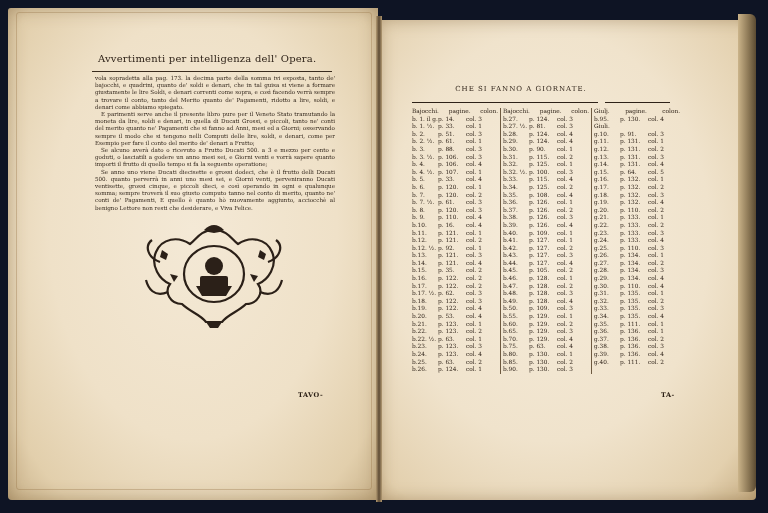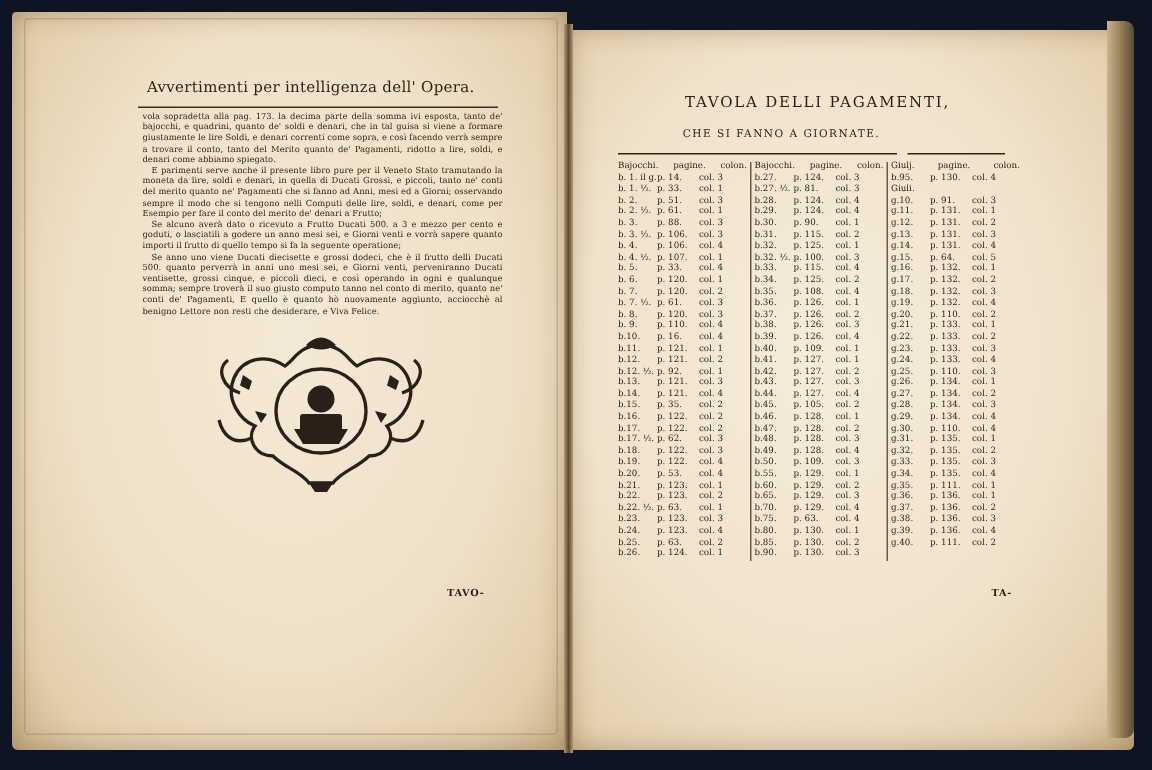--- a/index.html
+++ b/index.html
@@ -72,21 +72,20 @@
       <circle cx="74" cy="44" r="9"></circle>
       <rect x="60" y="54" width="28" height="12" rx="2"></rect>
       <path d="M56 64 L92 64 L86 74 L62 74 Z"></path>
       <path d="M66 100 L82 100 L78 106 L70 106Z"></path>
       <path d="M22 28 l6 4 l-2 6 l-6 -3z M120 28 l6 4 l-2 6 l-6 -3z M30 52 l8 2 l-4 6z M110 52 l8 2 l-4 6z"></path>
     </g>
   </svg>
 
   <div class="catch-left">TAVO-</div>
 
-  <div class="table-title">TAVOLA DELLI PAGAMENTI,</div>
   <div class="table-sub">CHE SI FANNO A GIORNATE.</div>
   <div class="rule-right"></div>
   <div class="rule-right2"></div>
 
   <div class="cols" id="cols">
       <div class="col">
         <div class="hdr">
           <span>Bajocchi.</span>
           <span>pagine.</span>
           <span>colon.</span>

